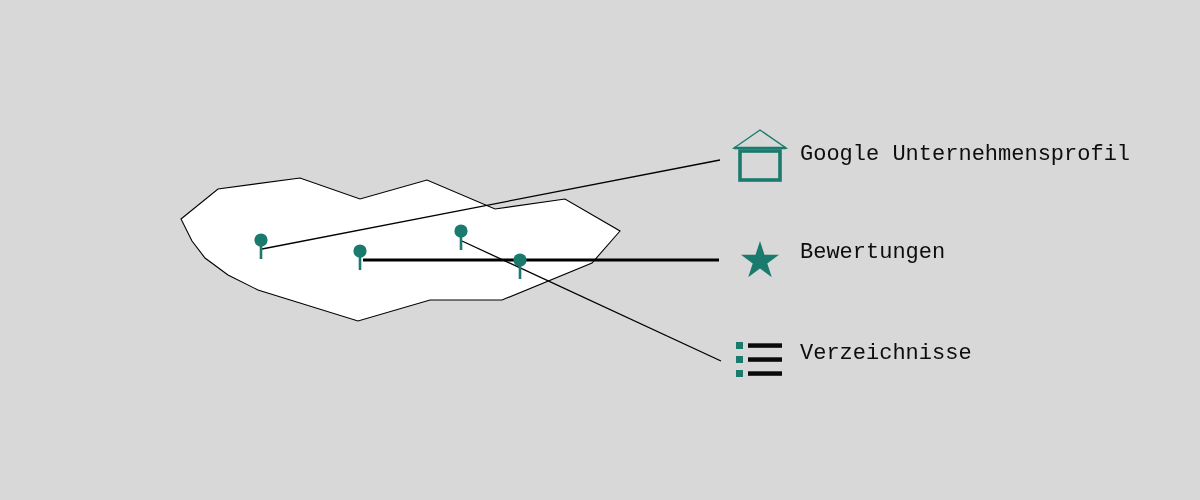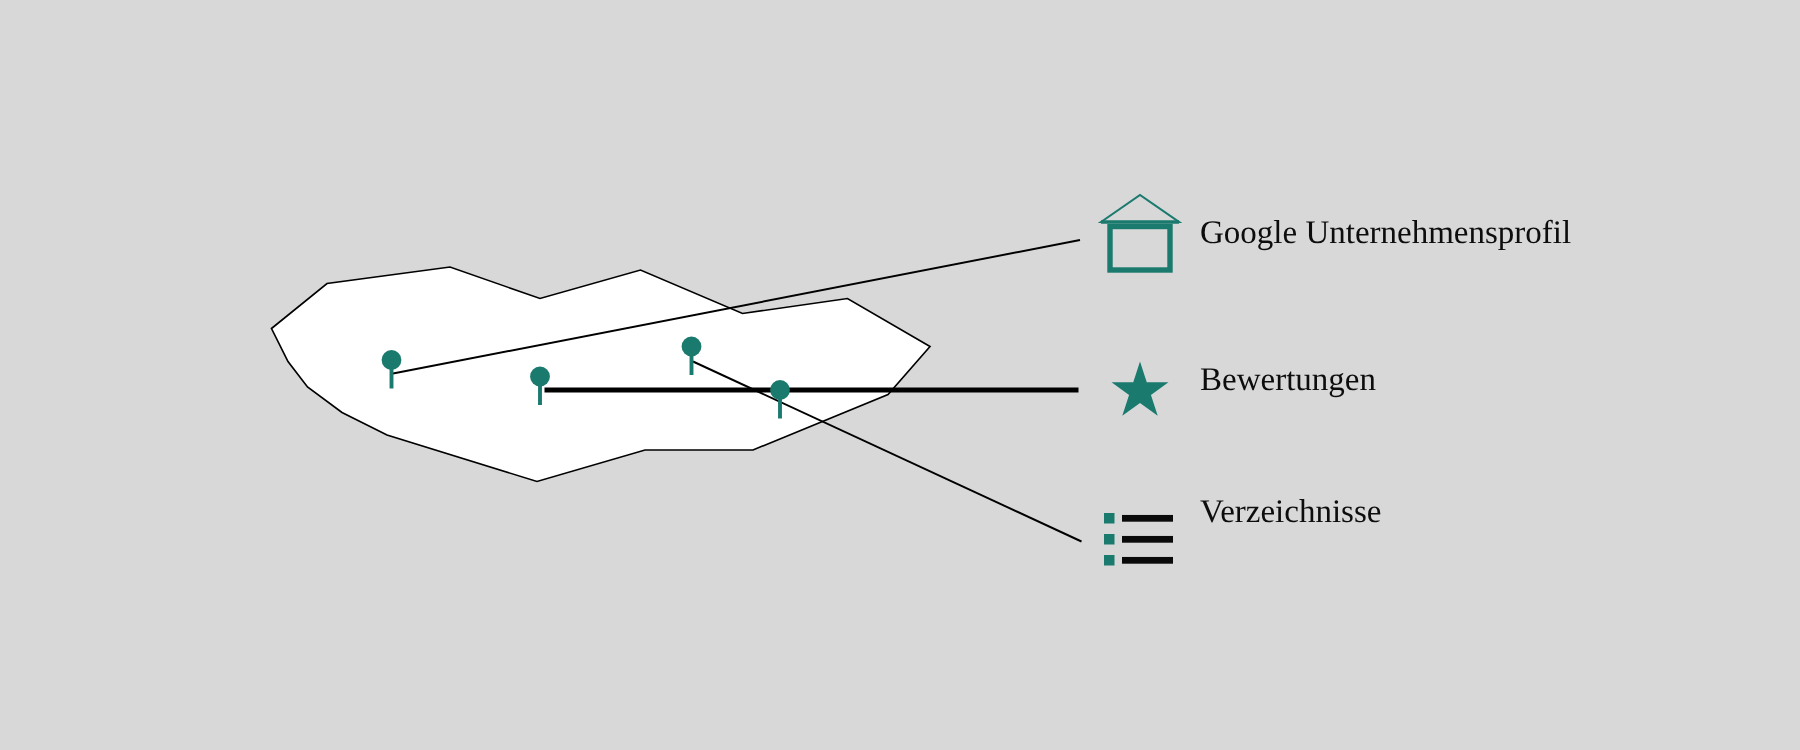--- a/index.html
+++ b/index.html
@@ -1,20 +1,20 @@
 <!DOCTYPE html>
 <html><head>
 <meta charset="utf-8">
 <style>
   html,body{margin:0;padding:0;}
   .canvas{
     position:relative;
     width:1200px;height:500px;
     background:#d8d8d8;
-    font-family:Liberation Serif, serif;
+    font-family:Liberation Mono, monospace;
     overflow:hidden;
   }
   .map-layer{position:absolute;left:0;top:0;}
   .legend-item{position:absolute;}
   .legend-icon{position:absolute;}
   .legend-label{
     position:absolute;
     left:800px;
     font-size:22px;
     line-height:26px;
@@ -72,16 +72,16 @@
 
   <div class="legend-item">
     <svg class="legend-icon" style="left:736px;top:340px;" width="48" height="40" viewBox="0 0 48 40">
       <rect x="0" y="2" width="7" height="7" fill="#1a7a6e"></rect>
       <rect x="0" y="16" width="7" height="7" fill="#1a7a6e"></rect>
       <rect x="0" y="30" width="7" height="7" fill="#1a7a6e"></rect>
       <rect x="12" y="3.3" width="34" height="4.5" fill="#0a0a0a"></rect>
       <rect x="12" y="17.3" width="34" height="4.5" fill="#0a0a0a"></rect>
       <rect x="12" y="31.3" width="34" height="4.5" fill="#0a0a0a"></rect>
     </svg>
-    <span class="legend-label" style="top:328px;">Verzeichnisse</span>
+    <span class="legend-label" style="top:341px;">Verzeichnisse</span>
   </div>
 
 </div>
 
 </body></html>

